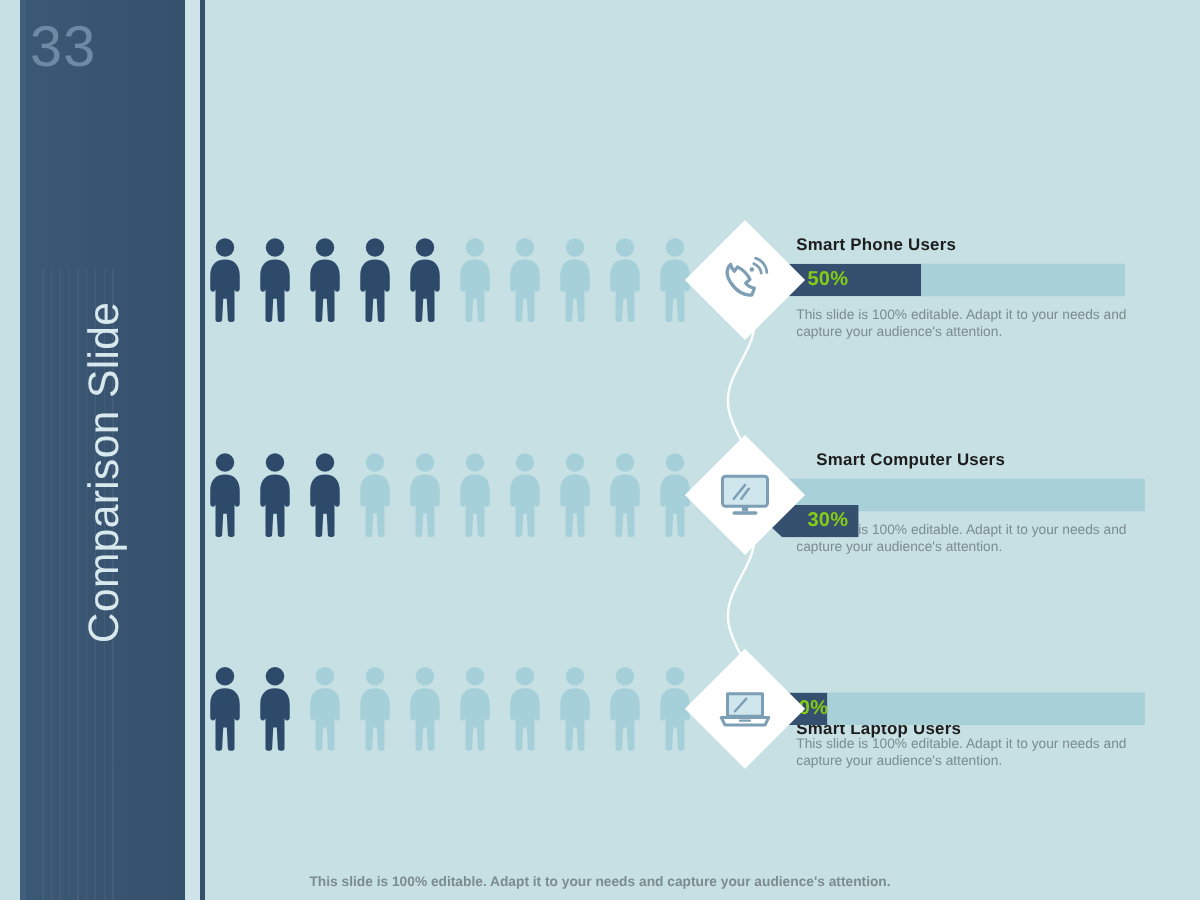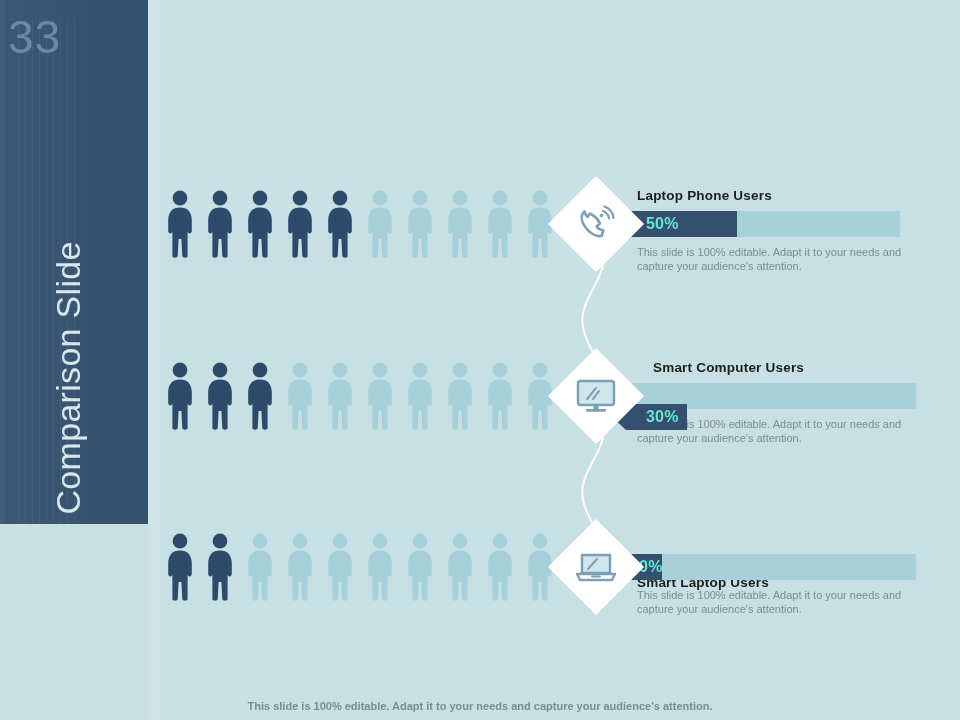--- a/index.html
+++ b/index.html
@@ -9,24 +9,23 @@
     font-family:"Liberation Sans","DejaVu Sans",sans-serif;
   }
   #slide{
     position:relative;width:960px;height:720px;
     background:#c6e0e4;
     overflow:hidden;
   }
 
   
   #sidebar{
-    position:absolute;left:0;top:0;width:148px;height:524px;
+    position:absolute;left:16px;top:0;width:148px;height:720px;
     background:linear-gradient(90deg,#3b5876 0%,#37536f 55%,#33506d 100%);
     overflow:hidden;
-    padding-left:12px;
   }
   #sidebar-edge{
     position:absolute;left:0;top:0;width:5px;height:720px;
     background:#476party;
     background:#466party;
     background:#47657f;
     opacity:.55;
   }
   #pinstripes{
     position:absolute;left:18px;bottom:0;width:62px;height:505px;
@@ -101,21 +100,21 @@
   }
   .bar-fill{
     position:absolute;
     height:26px;
     background:#34506e;
     z-index:2;
     clip-path:polygon(0% 50%, 14px 0%, 100% 0%, 100% 100%, 14px 100%);
     display:flex;align-items:center;
   }
   .bar-pct{
-    color:#5eead4;font-size:16px;font-weight:bold;letter-spacing:.2px;
+    color:#84cc16;font-size:16px;font-weight:bold;letter-spacing:.2px;
     margin-left:34px;
   }
 
   
   .row-title{
     position:absolute;
     color:#1d1d1d;font-size:13.5px;font-weight:bold;letter-spacing:.2px;
     white-space:nowrap;
   }
   .row-desc{
@@ -232,21 +231,21 @@
           <path d="M8.5 6.5 C 5 9.5, 4.5 15, 8.5 21 C 13 28, 20 32, 25.5 31 L 27.5 25.5
                    C 24.5 25, 22 23.5, 20.5 21.5 L 24 18.5 C 22 14.5, 18 10.5, 14 8.5 L 11.5 12
                    C 10 10.5, 9 9, 8.5 6.5 Z" fill="none" stroke="#7d9fb5" stroke-width="2.6" stroke-linejoin="round"></path>
           <path d="M27 6 C 30.5 7.5, 32.5 10, 33 13.5" fill="none" stroke="#7d9fb5" stroke-width="2.2" stroke-linecap="round"></path>
           <path d="M28.5 1.5 C 34 3.5, 37 7.5, 37.5 13" fill="none" stroke="#7d9fb5" stroke-width="2.2" stroke-linecap="round"></path>
           <circle cx="25.5" cy="10.5" r="1.8" fill="#7d9fb5"></circle>
         </svg>
       </div>
     </div>
 
-    <div class="row-title" style="left:637px;top:188px;">Laptop Phone Users</div>
+    <div class="row-title" style="left:637px;top:188px;">Smart Phone Users</div>
     <div class="row-desc" style="left:637px;top:245px;">This slide is 100% editable. Adapt it to your needs and capture your audience's attention.</div>
   </div>
 
   <div class="row">
 
     <div class="people" style="left:165px;top:362px;">
         <div class="person">
           <svg viewBox="0 0 30 68">
             <circle cx="15" cy="8" r="7.4" fill="#2e4a6b"></circle>
             <path d="M15 17.5 C 7.5 17.5, 3.2 22, 3.2 30.5 L 3.2 41 C 3.2 44, 7.2 44.4, 7.4 41.2 L 7.4 45 L 7.4 66 C 7.4 68.2, 12.6 68.2, 12.7 66 L 13.6 49 L 16.4 49 L 17.3 66 C 17.4 68.2, 22.6 68.2, 22.6 66 L 22.6 45 L 22.6 41.2 C 22.8 44.4, 26.8 44, 26.8 41 L 26.8 30.5 C 26.8 22, 22.5 17.5, 15 17.5 Z" fill="#2e4a6b"></path>

